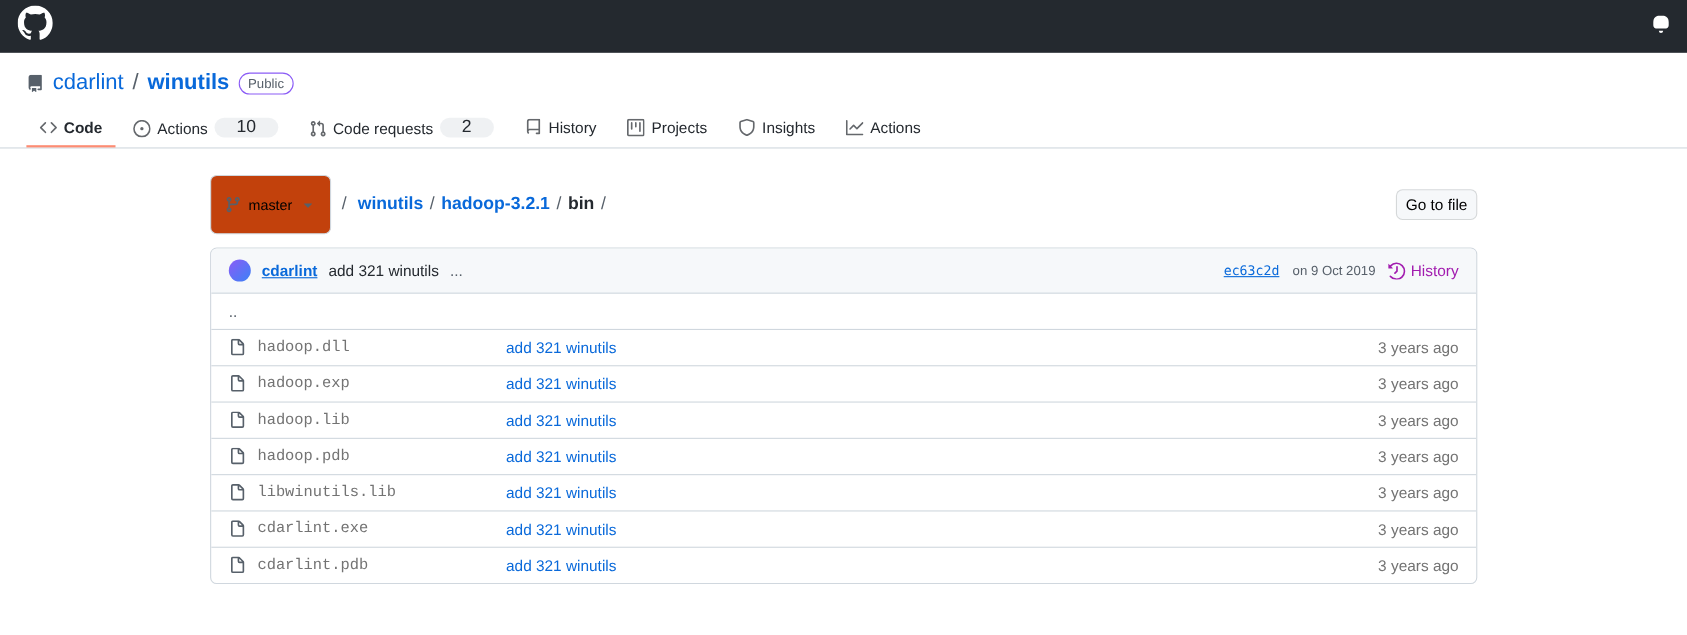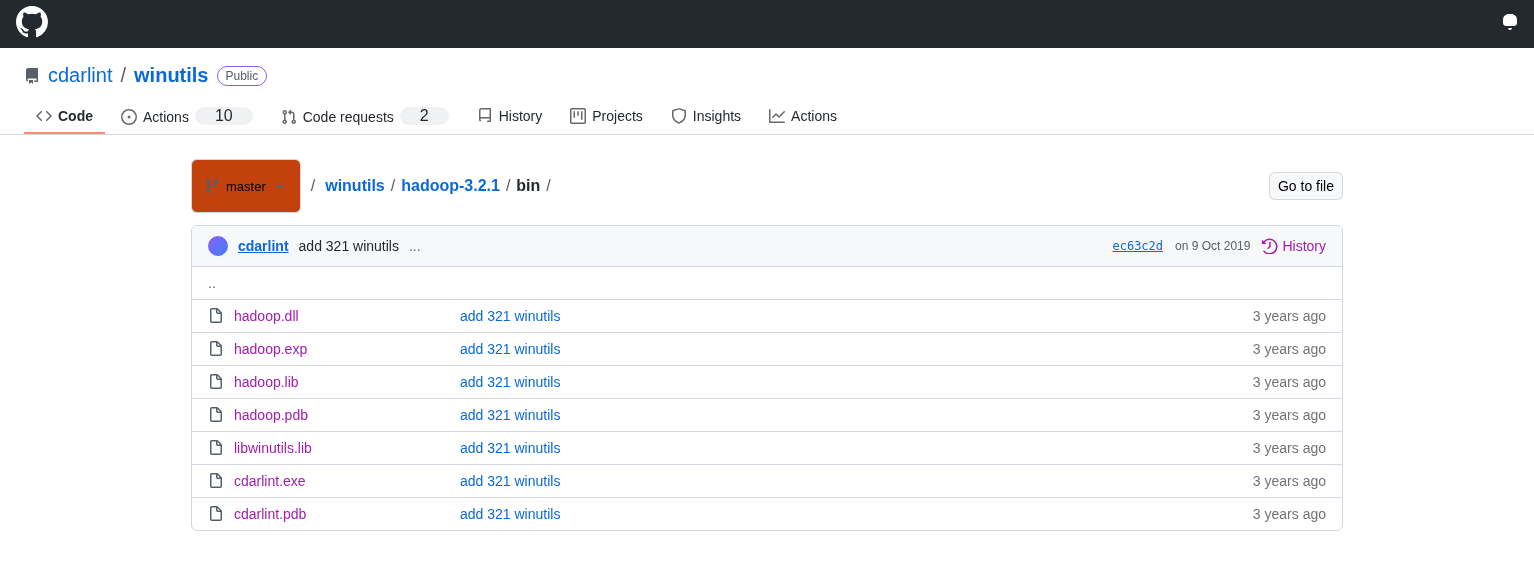--- a/index.html
+++ b/index.html
@@ -52,21 +52,21 @@
     .commit-sha { color: #0969da; font-family: monospace; }
     .history-btn { display: flex; align-items: flex-end; gap: 4px; color: #a21caf; cursor: pointer; font-size: 14px; text-decoration: none; }
 
     
     .parent-row { padding: 8px 16px; border-bottom: 1px solid #d0d7de; color: #57606a; font-size: 14px; cursor: pointer; }
 
     
     .file-row { display: flex; align-items: center; padding: 8px 16px; border-bottom: 1px solid #d0d7de; gap: 10px; }
     .file-row:last-child { border-bottom: none; }
     .file-icon { color: #57606a; flex-shrink: 0; }
-    .file-name { color: #a21caf; text-decoration: none; min-width: 200px; }
+    .file-name { color: #737373; text-decoration: none; min-width: 200px; font-family: Liberation Mono, monospace; }
     .file-commit-msg { color: #57606a; flex: 1; margin-left: 16px; }
     .file-commit-link { color: #0969da; text-decoration: none; }
     .file-time { color: #737373; margin-left: auto; white-space: nowrap; }
 
     
     .footer-watermark { text-align: right; padding: 8px 24px; font-size: 12px; color: #8b949e; }
 
     .divider { border: none; border-top: 1px solid #d0d7de; margin: 24px 0 0; }
   </style>
 </head>

